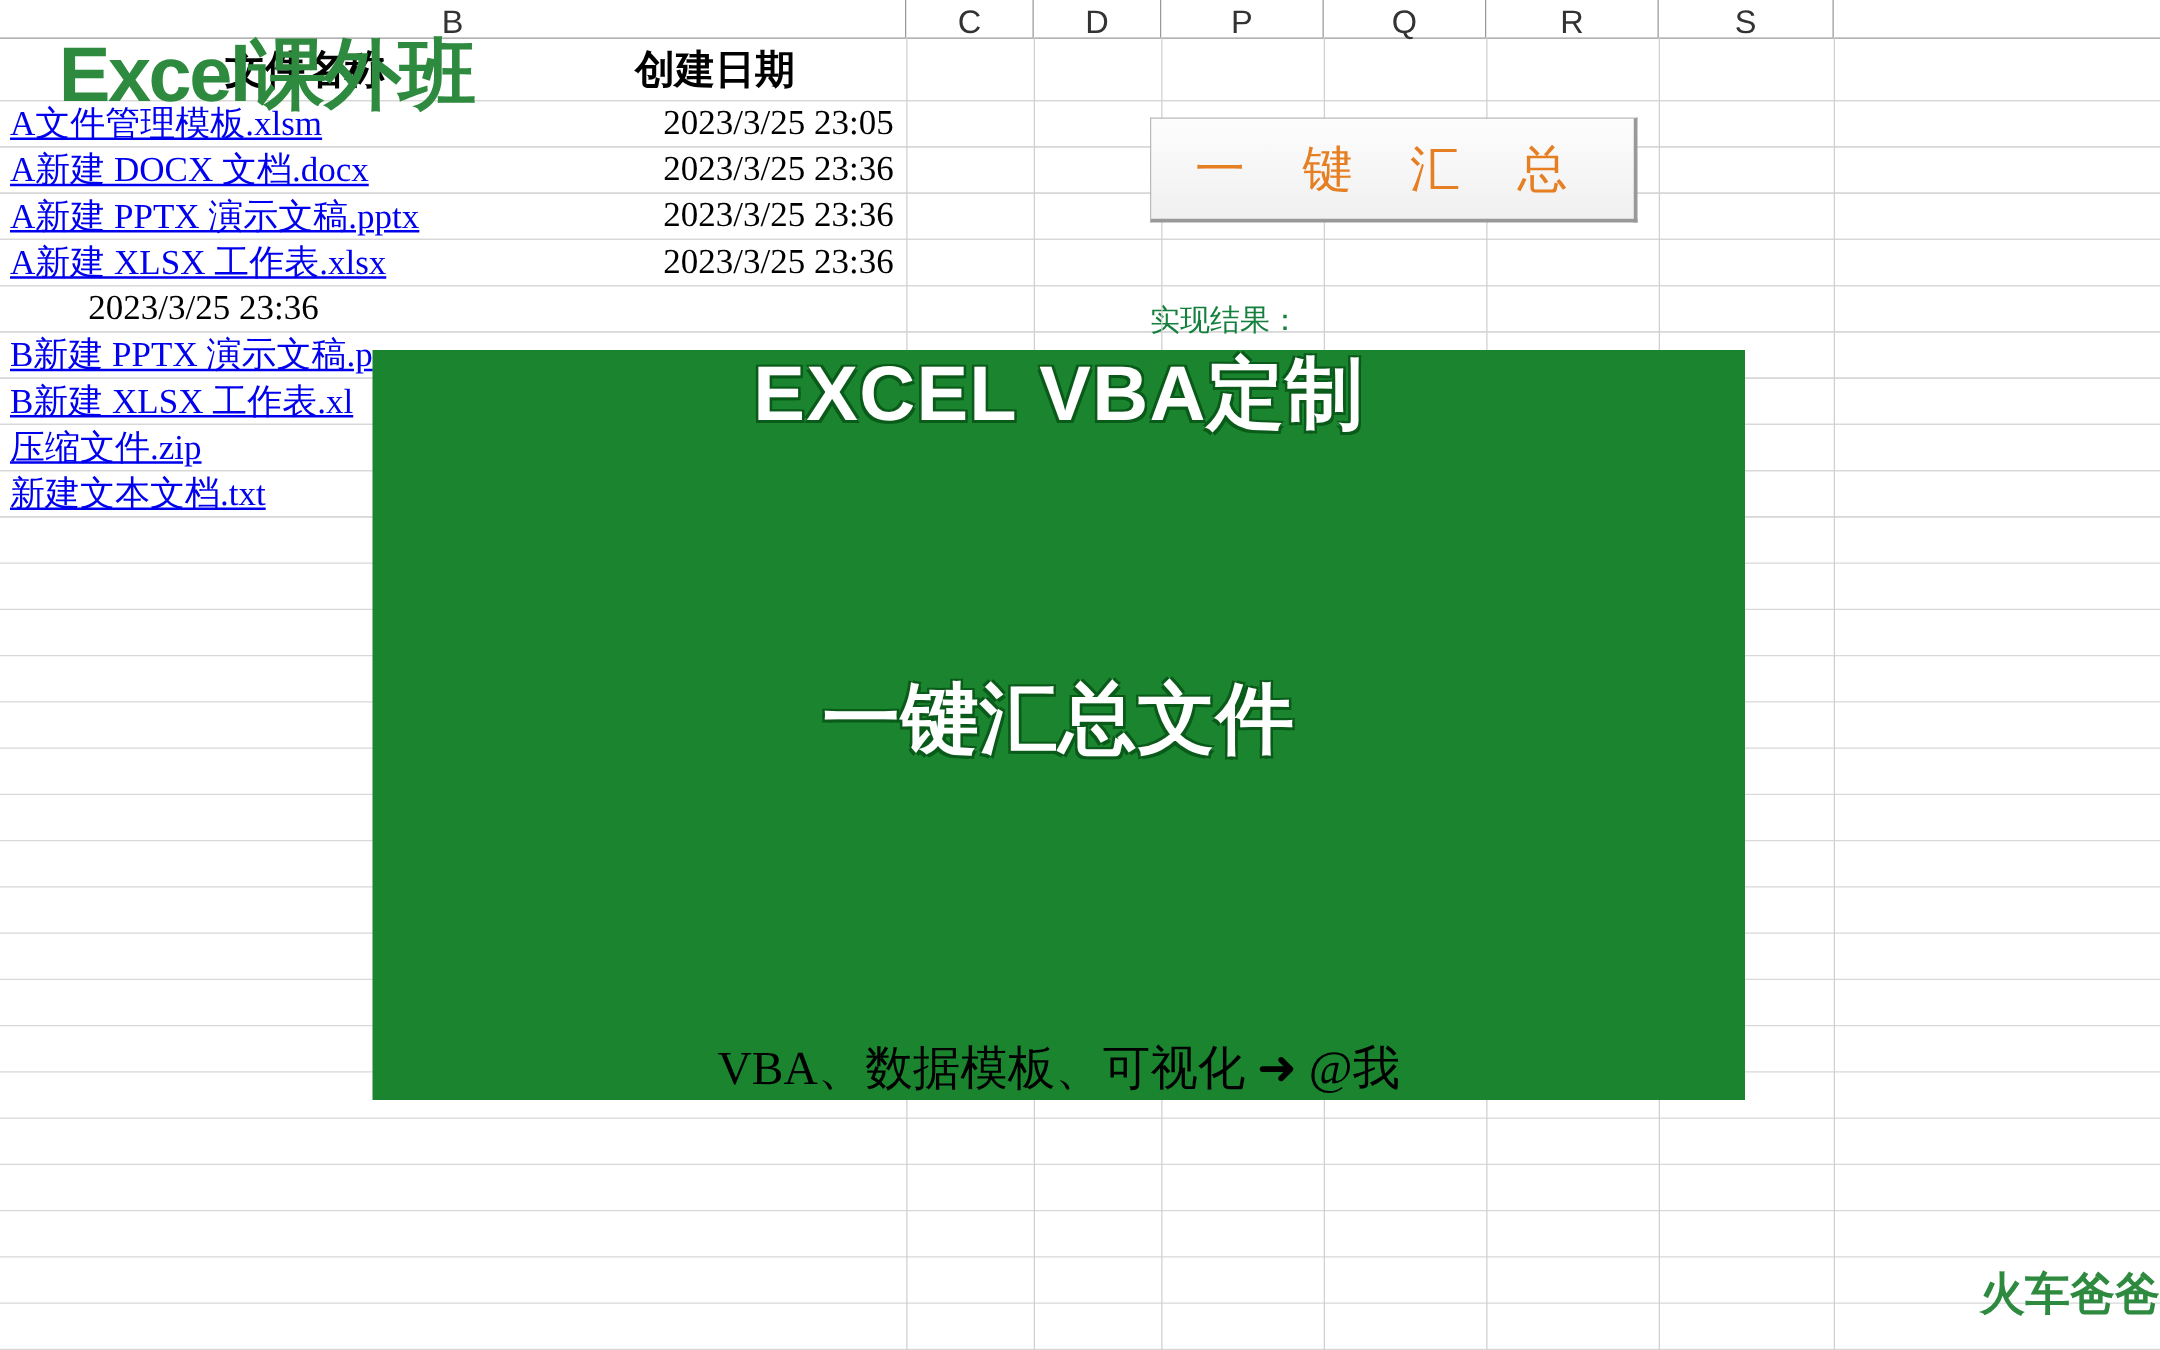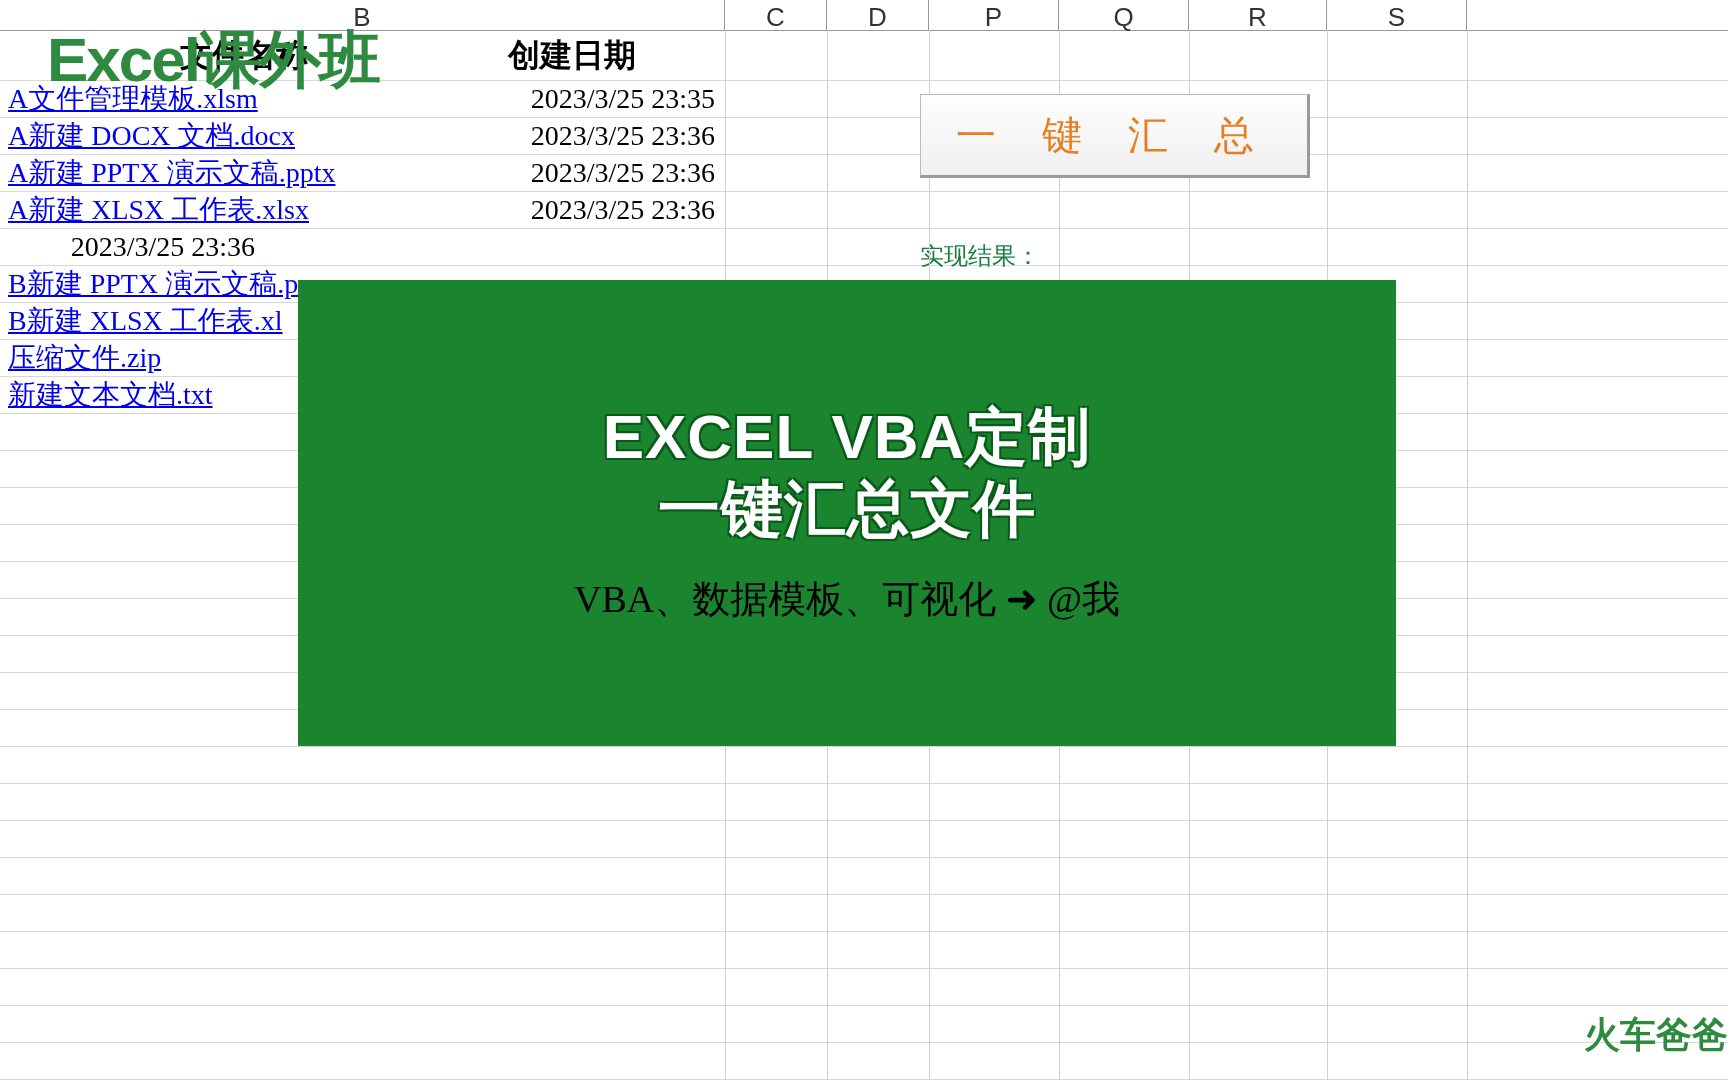--- a/index.html
+++ b/index.html
@@ -117,27 +117,27 @@
   left: 920px;
   font-size: 24px;
   font-family: "SimSun", serif;
   color: #15803d;
 }
 .promo-box {
   position: absolute;
   top: 280px;
   left: 298px;
   width: 1098px;
-  height: 466px;
+  height: 600px;
   background: #1a842f;
   z-index: 60;
   display: flex;
   flex-direction: column;
   align-items: center;
-  justify-content: center;
+  justify-content: space-between;
 }
 .promo-title {
   font-size: 62px;
   font-weight: 900;
   color: #fff;
   text-shadow: -2px -2px 0 #0a5a1a, 2px -2px 0 #0a5a1a, -2px 2px 0 #0a5a1a, 2px 2px 0 #0a5a1a;
   letter-spacing: 1px;
   line-height: 1.15;
 }
 .promo-sub {
@@ -180,21 +180,21 @@
   </div>
 
   <div class="header-row">
     <div class="header-cell-a">文件名称</div>
     <div class="header-cell-b" style="margin-left: 200px;">创建日期</div>
   </div>
 
   <div id="rows-container">
       <div class="row">
         <div class="cell-a"><span class="link">A文件管理模板.xlsm</span></div>
-        <div class="cell-b">2023/3/25 23:35</div>
+        <div class="cell-b">2023/3/25 23:05</div>
       </div>
       <div class="row">
         <div class="cell-a"><span class="link">A新建 DOCX 文档.docx</span></div>
         <div class="cell-b">2023/3/25 23:36</div>
       </div>
       <div class="row">
         <div class="cell-a"><span class="link">A新建 PPTX 演示文稿.pptx</span></div>
         <div class="cell-b">2023/3/25 23:36</div>
       </div>
       <div class="row">

